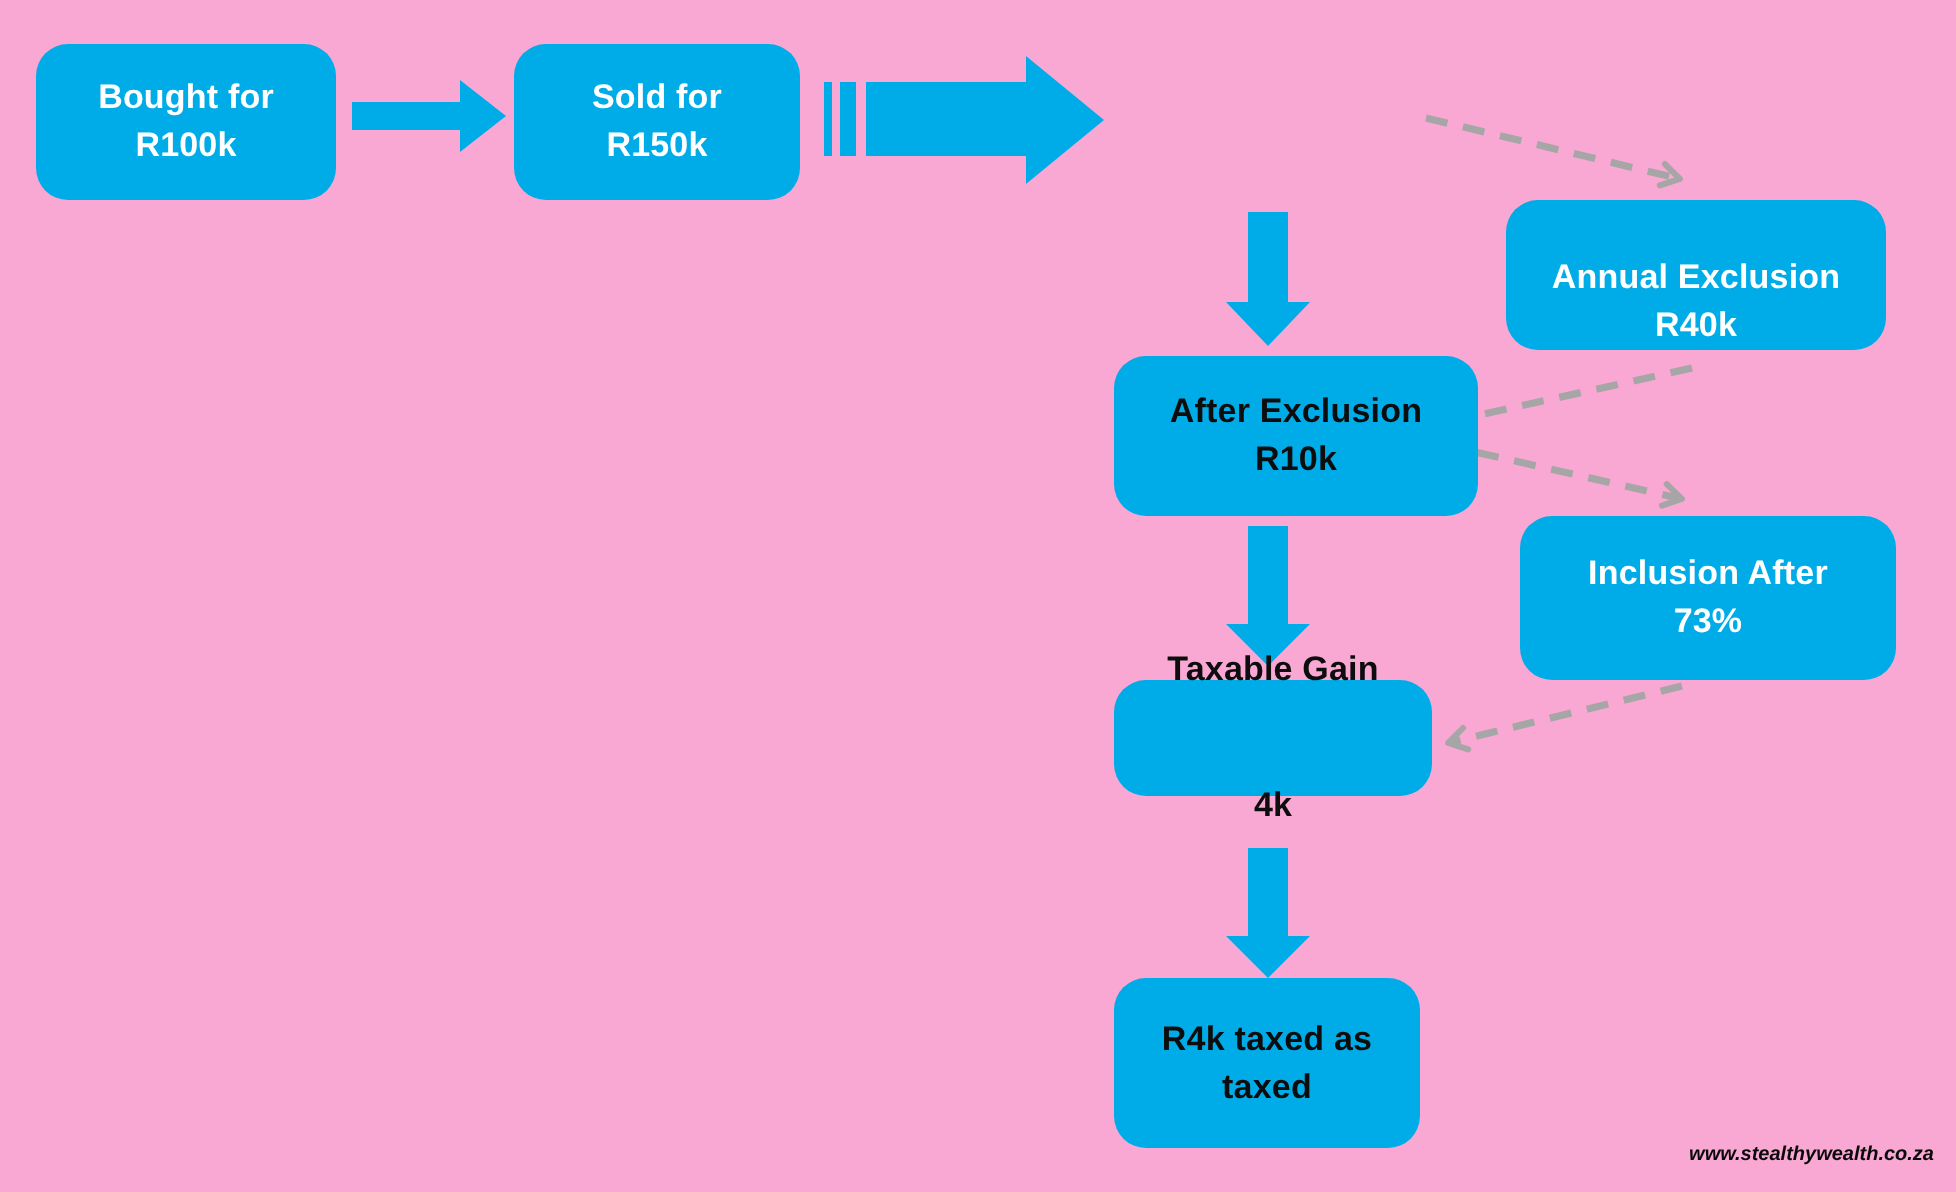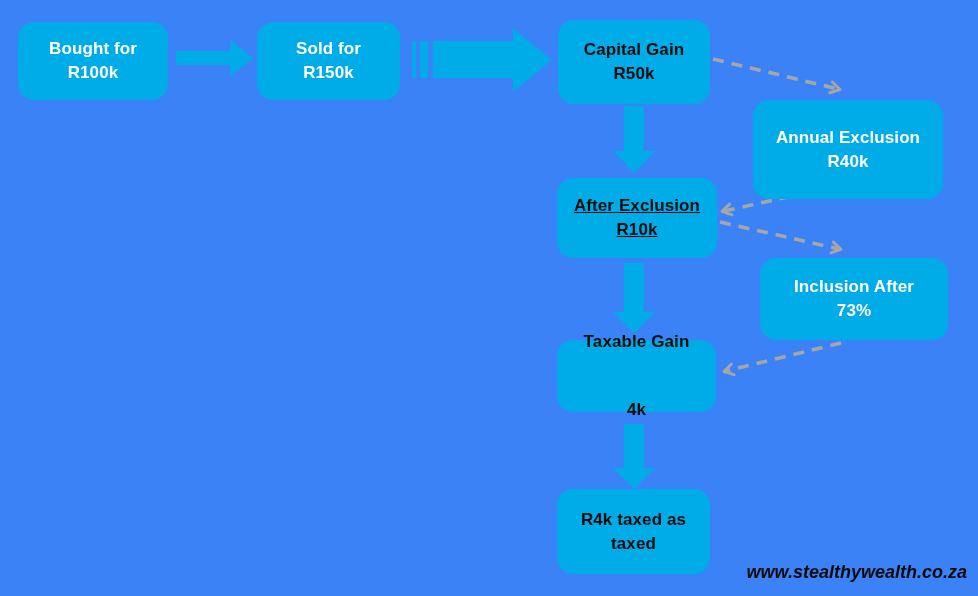--- a/index.html
+++ b/index.html
@@ -5,21 +5,21 @@
   html, body {
     margin: 0;
     padding: 0;
     background: #ffffff;
     font-family: "Liberation Sans", sans-serif;
   }
   .canvas {
     position: relative;
     width: 978px;
     height: 596px;
-    background: #3b82f6;
+    background: #f9a8d4;
     overflow: hidden;
   }
   svg.overlay {
     position: absolute;
     left: 0; top: 0;
     width: 978px; height: 596px;
     z-index: 1;
   }
   .solid-shape { fill: var(--node-fill, #00ACE8); }
   .dashed-line {
@@ -52,21 +52,21 @@
   }
   .node.light { color: var(--text-light, #ffffff); }
   .node.dark  { color: var(--text-dark, #0d0d0d); }
   .watermark {
     position: absolute;
     z-index: 2;
     right: 11px;
     bottom: 13px;
     font-weight: bold;
     font-style: italic;
-    font-size: 18px;
+    font-size: 10px;
     color: #0a0a0a;
     text-align: center;
   }
 </style>
 </head>
 <body>
 
 <div class="canvas">
 
   <svg class="overlay" viewBox="0 0 978 596" aria-hidden="true">
@@ -99,41 +99,37 @@
   <div class="node light" style="left:18px; top:22px; width:150px; height:78px;">
     <span>Bought for</span>
     <span>R100k</span>
   </div>
 
   <div class="node light" style="left:257px; top:22px; width:143px; height:78px;">
     <span>Sold for</span>
     <span>R150k</span>
   </div>
 
-  <div class="node dark" style="left:558px; top:20px; width:152px; height:84px;">
-    <span>Capital Gain</span>
-    <span>R50k</span>
-  </div>
 
-  <div class="node light" style="left:753px; top:100px; width:190px; height:99px;">
+  <div class="node light" style="left:753px; top:100px; width:190px; height:75px;justify-content:flex-end;">
     <span>Annual Exclusion</span>
     <span>R40k</span>
   </div>
 
-  <div class="node dark" style="left:557px; top:178px; width:160px; height:80px;text-decoration:underline;">
+  <div class="node dark" style="left:557px; top:178px; width:182px; height:80px;">
     <span>After Exclusion</span>
     <span>R10k</span>
   </div>
 
   <div class="node light" style="left:760px; top:258px; width:188px; height:82px;">
     <span>Inclusion After</span>
     <span>73%</span>
   </div>
 
-  <div class="node dark" style="left:557px; top:340px; width:159px; height:72px;gap:44px;">
+  <div class="node dark" style="left:557px; top:340px; width:159px; height:58px;gap:44px;">
     <span>Taxable Gain</span>
     <span>4k</span>
   </div>
 
   <div class="node dark" style="left:557px; top:489px; width:153px; height:85px;">
     <span>R4k taxed as</span>
     <span>taxed</span>
   </div>
 
   <div class="watermark">www.stealthywealth.co.za</div>

